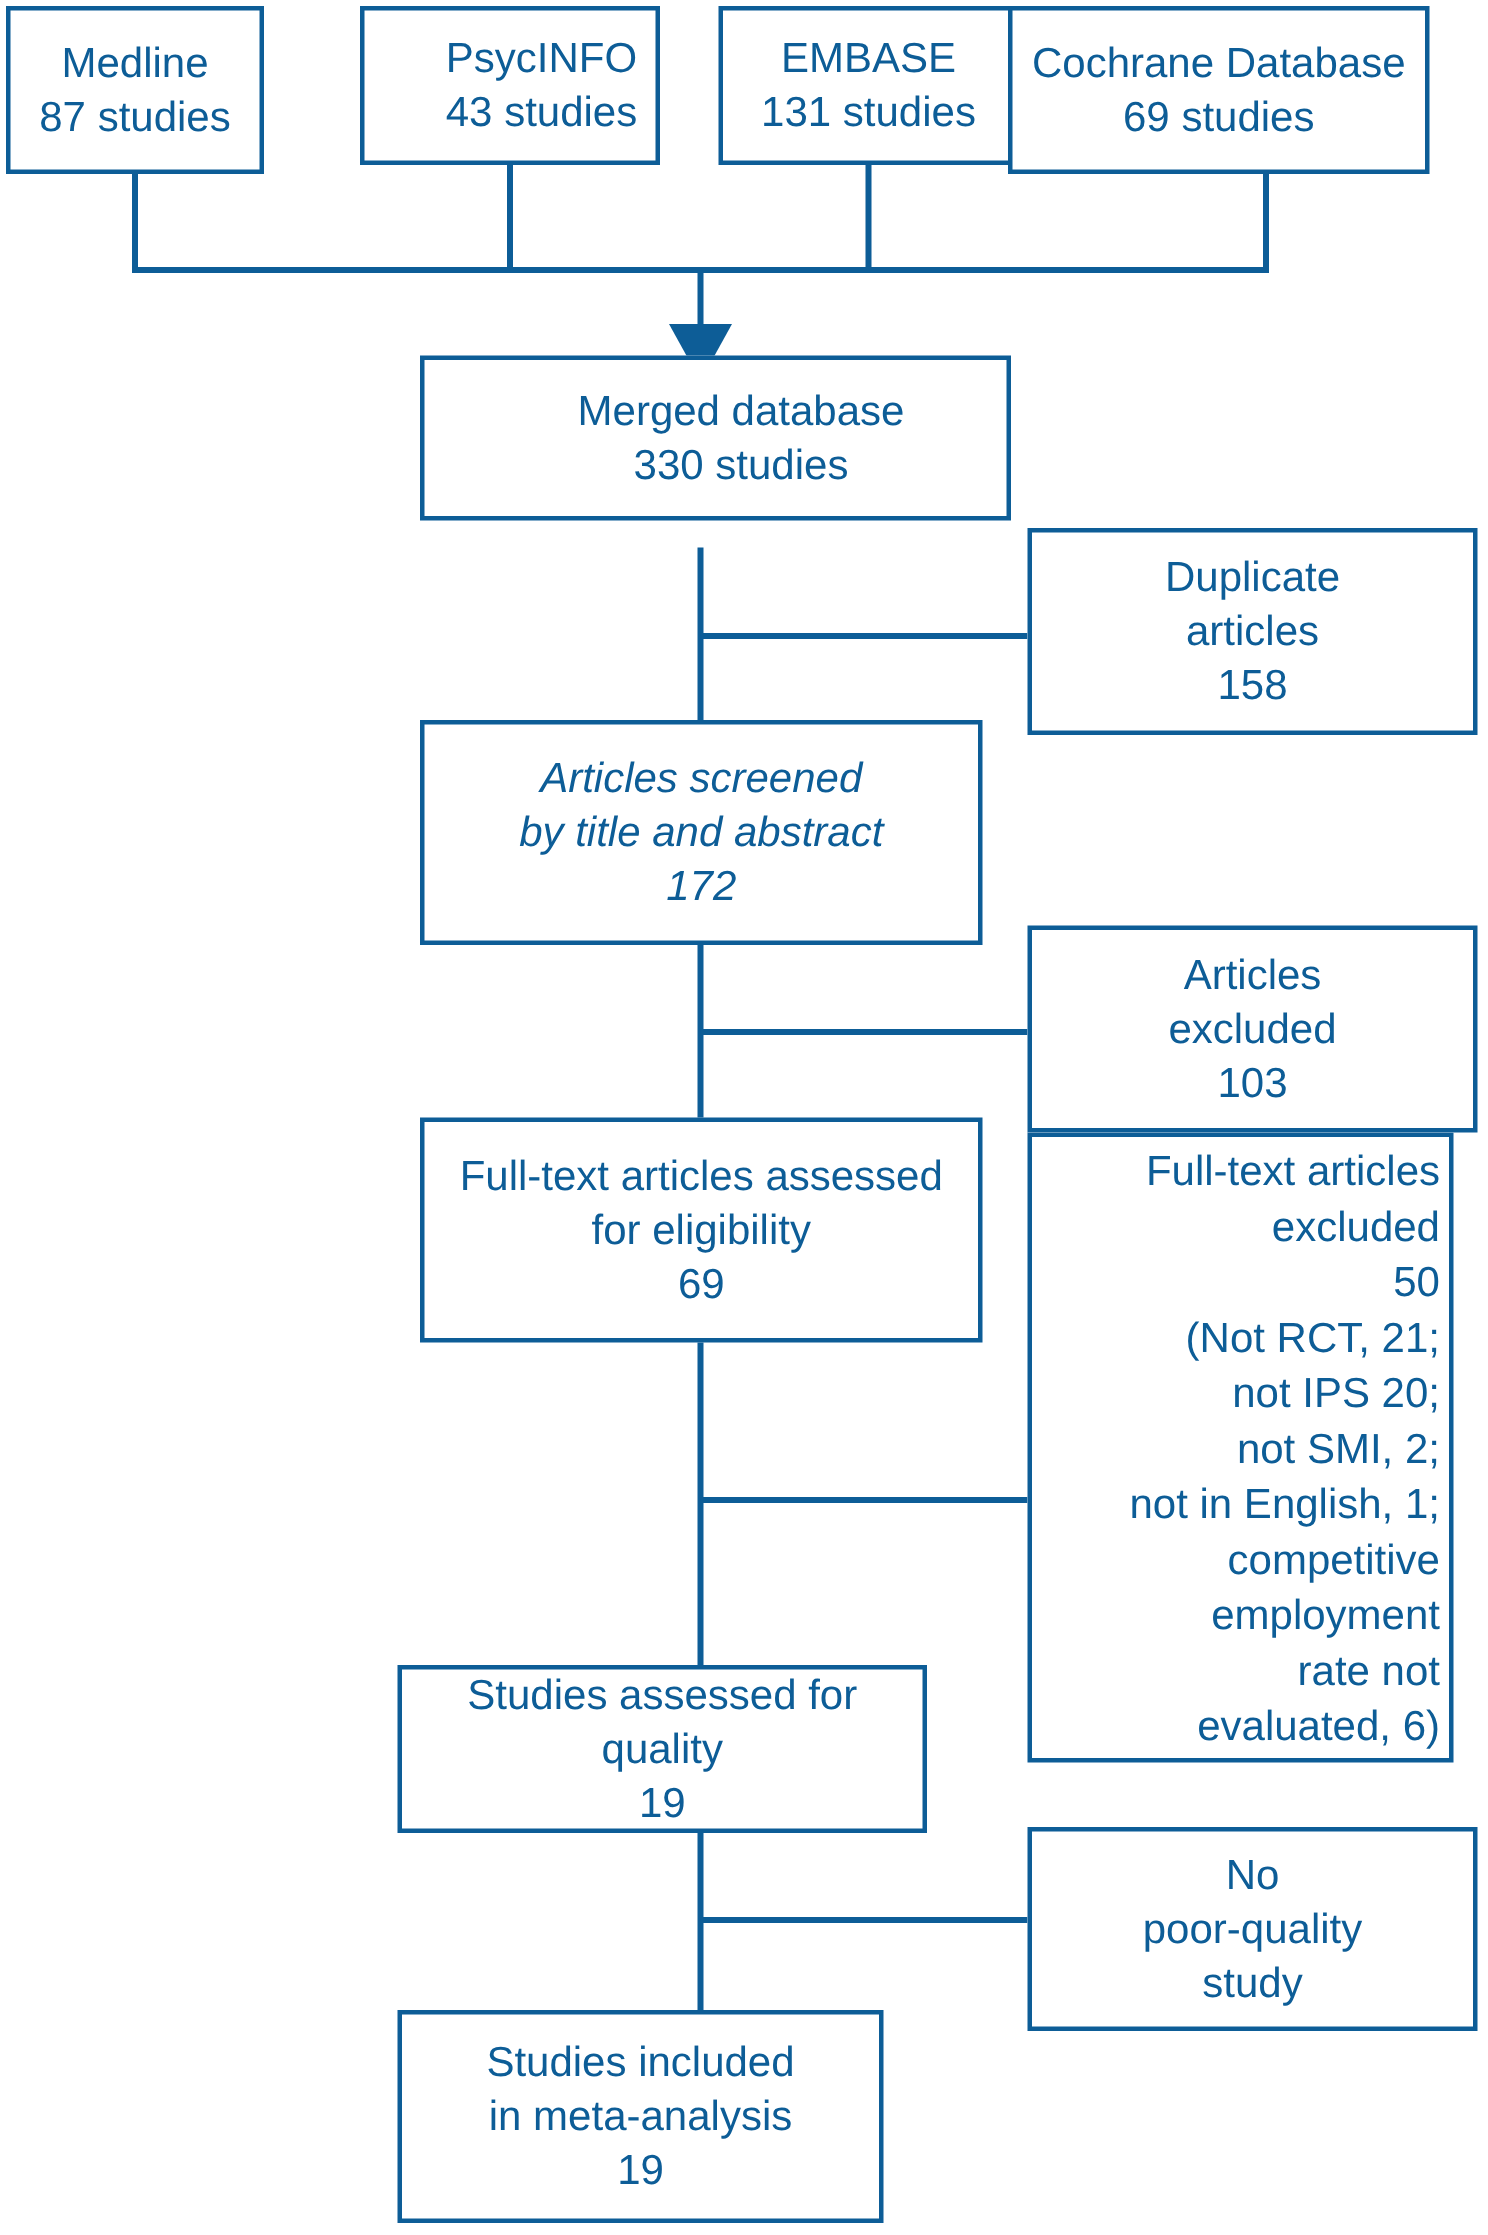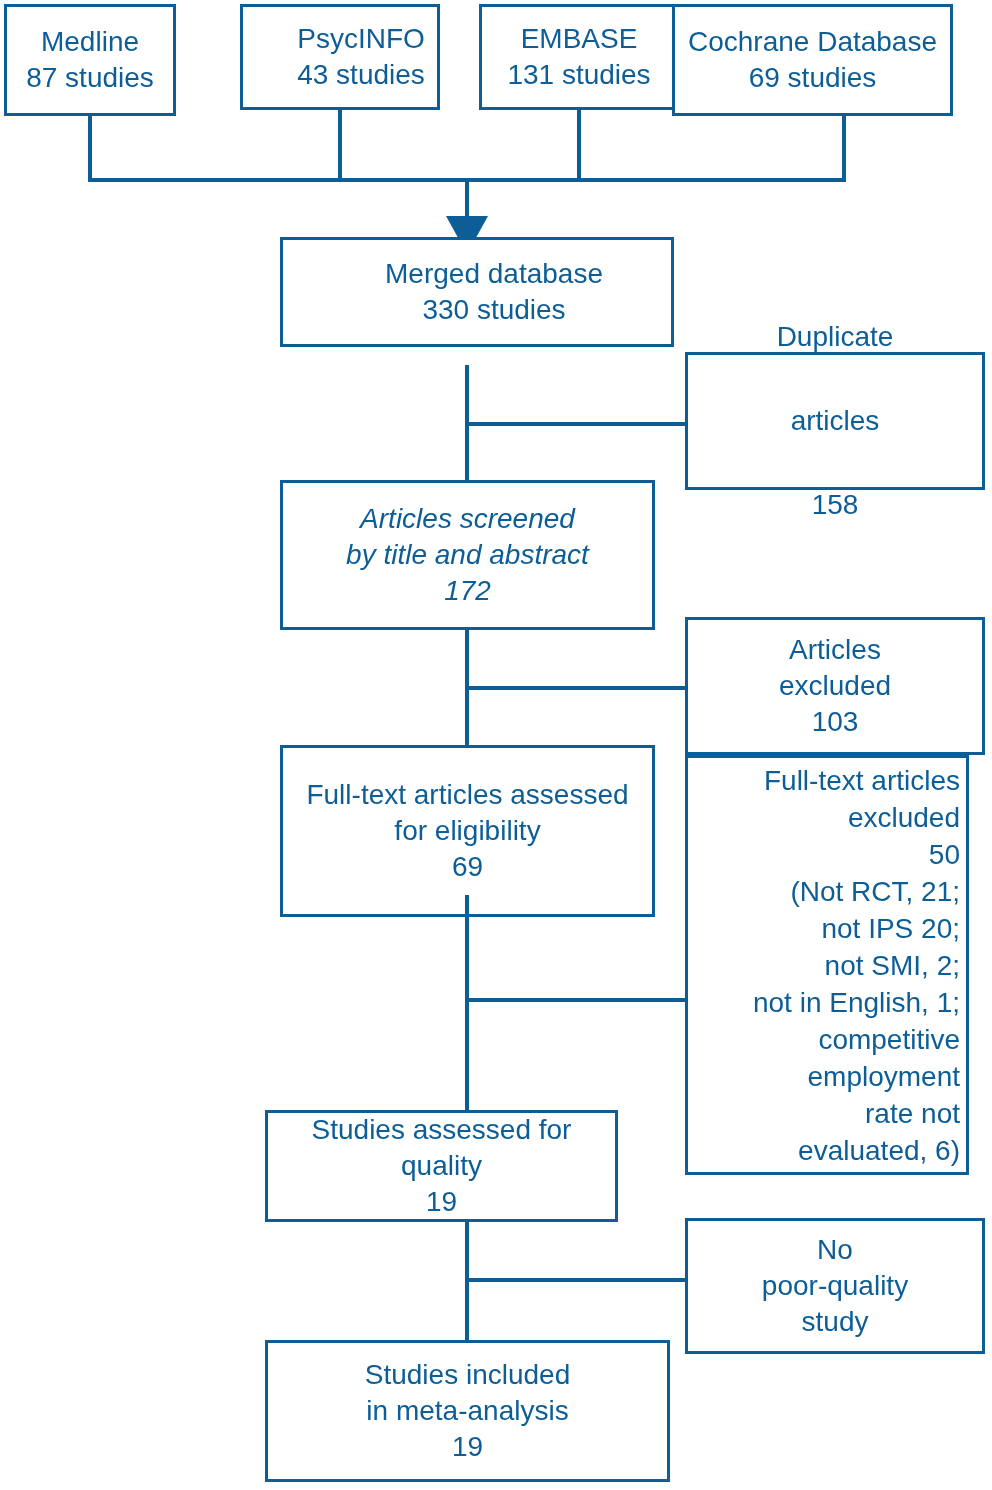--- a/index.html
+++ b/index.html
@@ -73,42 +73,42 @@
   <div class="arrow-down" style="left:446px; top:216px;"></div>
 
   <div class="box" style="left:280px; top:237px; width:394px; height:110px;padding-left:40px;">
     <div>Merged database</div>
     <div>330 studies</div>
   </div>
 
   <div class="vline" style="left:465px; top:365px; width:4px; height:116px;"></div>
   <div class="hline" style="left:467px; top:422px; width:218px; height:4px;"></div>
 
-  <div class="box" style="left:685px; top:352px; width:300px; height:138px;gap:48px;">
+  <div class="box" style="left:685px; top:352px; width:300px; height:138px;">
     <div>Duplicate</div>
     <div>articles</div>
     <div>158</div>
   </div>
 
   <div class="box" style="left:280px; top:480px; width:375px; height:150px;font-style:italic;">
     <div>Articles screened</div>
     <div>by title and abstract</div>
     <div>172</div>
   </div>
 
   <div class="vline" style="left:465px; top:630px; width:4px; height:116px;"></div>
   <div class="hline" style="left:467px; top:686px; width:218px; height:4px;"></div>
 
   <div class="box" style="left:685px; top:617px; width:300px; height:138px;">
     <div>Articles</div>
     <div>excluded</div>
     <div>103</div>
   </div>
 
-  <div class="box" style="left:280px; top:745px; width:375px; height:172px;">
+  <div class="box" style="left:280px; top:745px; width:375px; height:150px;">
     <div>Full-text articles assessed</div>
     <div>for eligibility</div>
     <div>69</div>
   </div>
 
   <div class="vline" style="left:465px; top:895px; width:4px; height:216px;"></div>
   <div class="hline" style="left:467px; top:998px; width:218px; height:4px;"></div>
 
   <div class="box" style="left:685px; top:755px; width:284px; height:420px; line-height:37px;align-items:flex-end;">
     <div>Full-text articles</div>
@@ -131,19 +131,19 @@
 
   <div class="vline" style="left:465px; top:1222px; width:4px; height:119px;"></div>
   <div class="hline" style="left:467px; top:1278px; width:218px; height:4px;"></div>
 
   <div class="box" style="left:685px; top:1218px; width:300px; height:136px;text-align:right;">
     <div>No</div>
     <div>poor-quality</div>
     <div>study</div>
   </div>
 
-  <div class="box" style="left:265px; top:1340px; width:405px; height:142px;">
+  <div class="box" style="left:265px; top:1340px; width:324px; height:142px;">
     <div>Studies included</div>
     <div>in meta-analysis</div>
     <div>19</div>
   </div>
 
 </div>
 
 </body></html>

